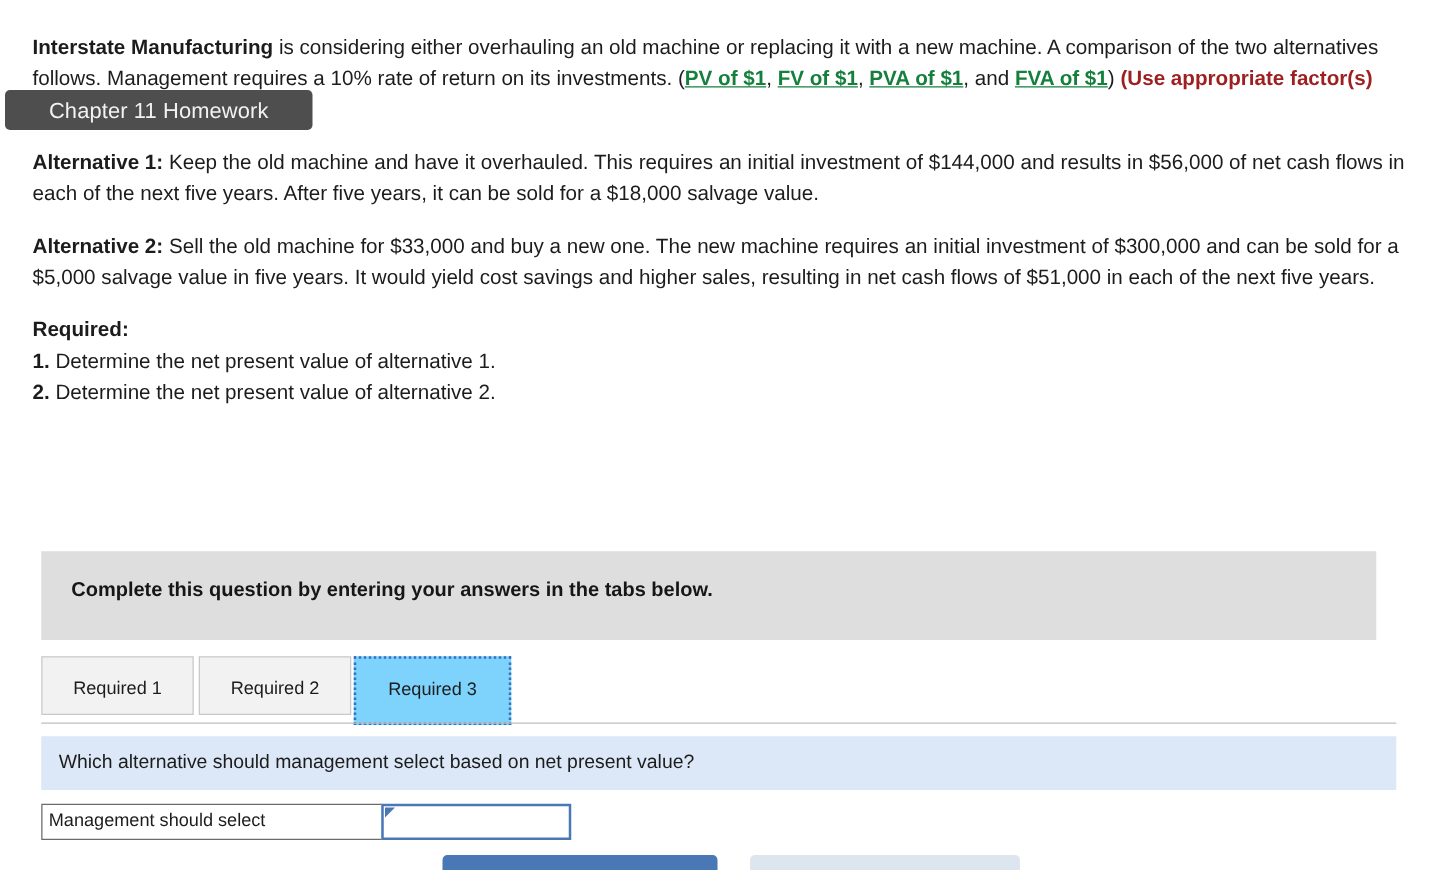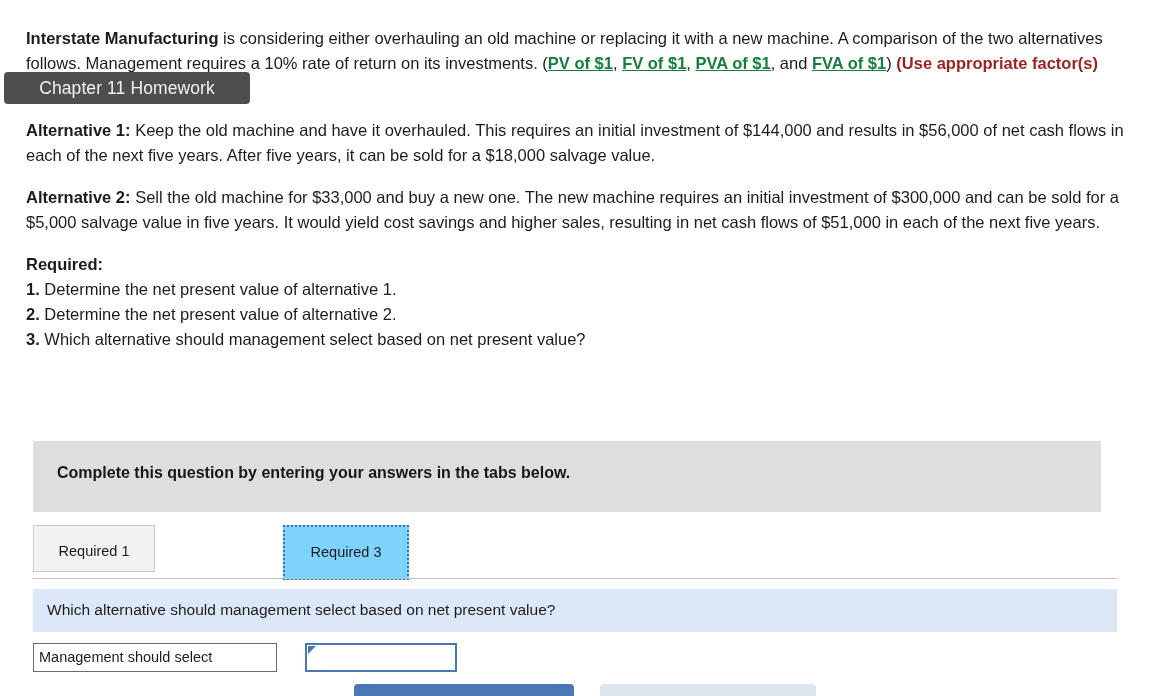--- a/index.html
+++ b/index.html
@@ -145,21 +145,21 @@
   .answer-row {
     position: absolute;
     left: 33px;
     top: 643px;
     height: 29px;
   }
   .answer-label {
     position: absolute;
     left: 0;
     top: 0;
-    width: 244px;
+    width: 273px;
     height: 29px;
     box-sizing: border-box;
     border: 1px solid #6b6b6b;
     background: #ffffff;
     font-size: 14.5px;
     color: #1c1c1c;
     line-height: 27px;
     padding-left: 5px;
   }
   .answer-input {
@@ -211,33 +211,33 @@
     <p><span class="b">Interstate Manufacturing</span><span> is considering either overhauling an old machine or replacing it with a new machine. A comparison of the two alternatives follows. Management requires a 10% rate of return on its investments. (</span><a class="lnk" href="#">PV of $1</a><span>, </span><a class="lnk" href="#">FV of $1</a><span>, </span><a class="lnk" href="#">PVA of $1</a><span>, and </span><a class="lnk" href="#">FVA of $1</a><span>) </span><span class="red-bold">(Use appropriate factor(s) from the tables provided.)</span></p>
 
     <p><span class="b">Alternative 1:</span><span> Keep the old machine and have it overhauled. This requires an initial investment of $144,000 and results in $56,000 of net cash flows in each of the next five years. After five years, it can be sold for a $18,000 salvage value.</span></p>
 
     <p><span class="b">Alternative 2:</span><span> Sell the old machine for $33,000 and buy a new one. The new machine requires an initial investment of $300,000 and can be sold for a $5,000 salvage value in five years. It would yield cost savings and higher sales, resulting in net cash flows of $51,000 in each of the next five years.</span></p>
 
     <p class="req-list">
       <span class="req-line b">Required:</span>
       <span class="req-line"><span class="b">1.</span><span> Determine the net present value of alternative 1.</span></span>
       <span class="req-line"><span class="b">2.</span><span> Determine the net present value of alternative 2.</span></span>
-      <span class="req-line"><span class="b">3.</span><span> Which alternative should management select based on net present value?</span></span>
     </p>
 
   </div>
 
   <div class="tooltip">Chapter 11 Homework</div>
 
   <div class="instruction-bar">
     <div class="txt">Complete this question by entering your answers in the tabs below.</div>
   </div>
 
   <div class="tab-strip">
     <div class="tab tab-0">Required 1</div>
+    <div class="tab tab-1">Required 2</div>
     <div class="tab tab-2 active">Required 3</div>
   </div>
   <div class="tab-underline"></div>
 
   <div class="question-bar">
     <div class="txt">Which alternative should management select based on net present value?</div>
   </div>
 
   <div class="answer-row">
     <div class="answer-label">Management should select</div>

